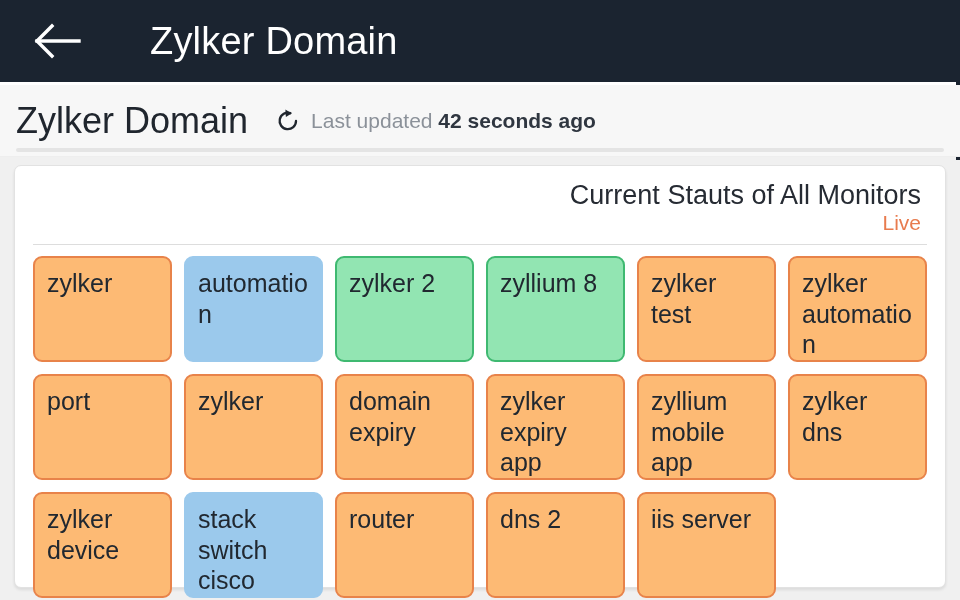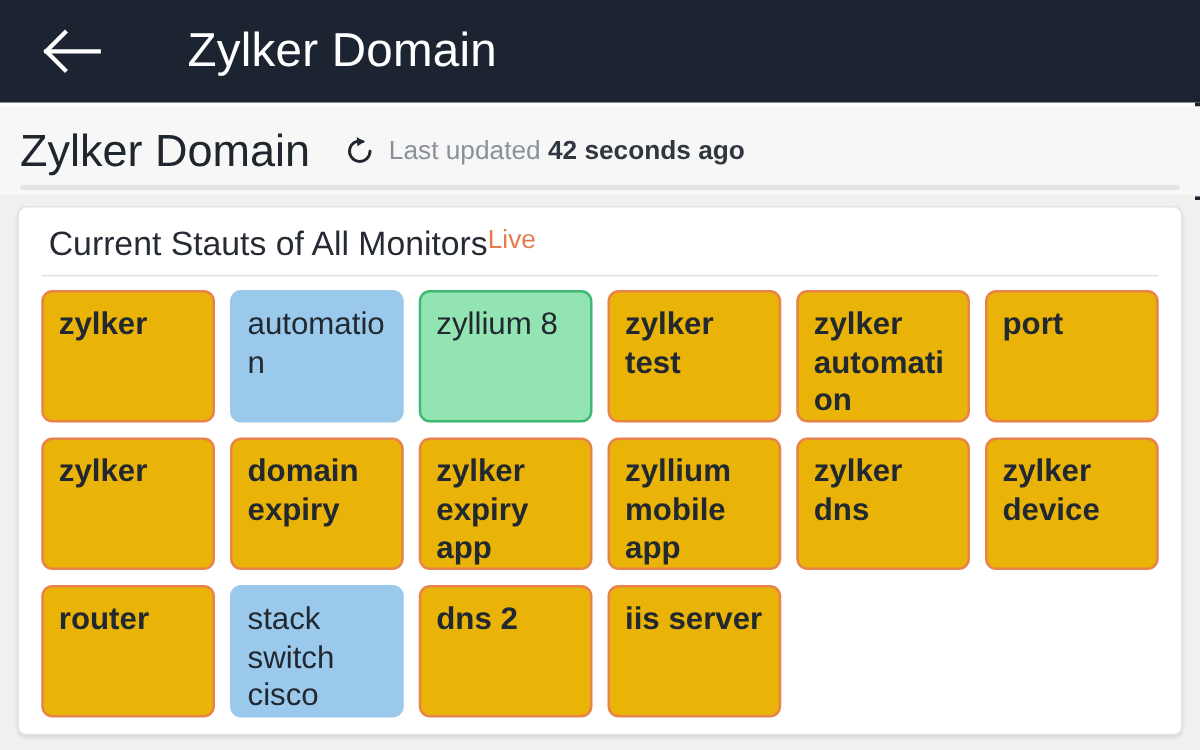--- a/index.html
+++ b/index.html
@@ -108,23 +108,24 @@
     border-radius: 7px;
     box-shadow: 0 2px 3px rgba(0,0,0,0.09);
     height: 100%;
     padding: 10px 18px 12px 18px;
     display: flex;
     flex-direction: column;
   }
 
   .card-header {
     display: flex;
-    align-items: flex-start;
+    align-items: flex-end;
     padding: 4px 6px 9px 6px;
     border-bottom: 1px solid #dddddd;
+    flex-direction: column;
   }
   .card-title {
     font-size: 27px;
     color: #262b33;
     font-weight: 400;
     white-space: nowrap;
   }
   .card-live {
     font-size: 21px;
     color: #e87b4e;
@@ -145,23 +146,22 @@
     padding: 10px 12px 8px 12px;
     font-size: 25px;
     line-height: 1.22;
     color: #212830;
     overflow: hidden;
     word-break: break-word;
     cursor: pointer;
   }
 
   .tile.status-critical {
-    background: #eab308;
+    background: #fdba74;
     border: 2px solid #e8834a;
-    font-weight: bold;
   }
   .tile.status-up {
     background: #92e5b2;
     border: 2px solid #3fb971;
   }
   .tile.status-suspended {
     background: #9bc9ec;
     border: 2px solid #9bc9ec;
   }
 
@@ -215,30 +215,31 @@
   <div class="card">
 
     <div class="card-header">
       <div class="card-title">Current Stauts of All Monitors</div>
       <div class="card-live">Live</div>
     </div>
 
     <div class="grid">
         <div class="tile status-critical"><span>zylker</span></div>
         <div class="tile status-suspended"><span>automation</span></div>
+        <div class="tile status-up"><span>zylker 2</span></div>
         <div class="tile status-up"><span>zyllium 8</span></div>
         <div class="tile status-critical"><span>zylker test</span></div>
         <div class="tile status-critical"><span>zylker automation</span></div>
         <div class="tile status-critical"><span>port</span></div>
         <div class="tile status-critical"><span>zylker</span></div>
         <div class="tile status-critical"><span>domain expiry</span></div>
         <div class="tile status-critical"><span>zylker expiry app</span></div>
         <div class="tile status-critical"><span>zyllium mobile app</span></div>
         <div class="tile status-critical"><span>zylker dns</span></div>
         <div class="tile status-critical"><span>zylker device</span></div>
+        <div class="tile status-suspended"><span>stack switch cisco</span></div>
         <div class="tile status-critical"><span>router</span></div>
-        <div class="tile status-suspended"><span>stack switch cisco</span></div>
         <div class="tile status-critical"><span>dns 2</span></div>
         <div class="tile status-critical"><span>iis server</span></div>
       </div>
 
   </div>
 </div>
 
 </body></html>

